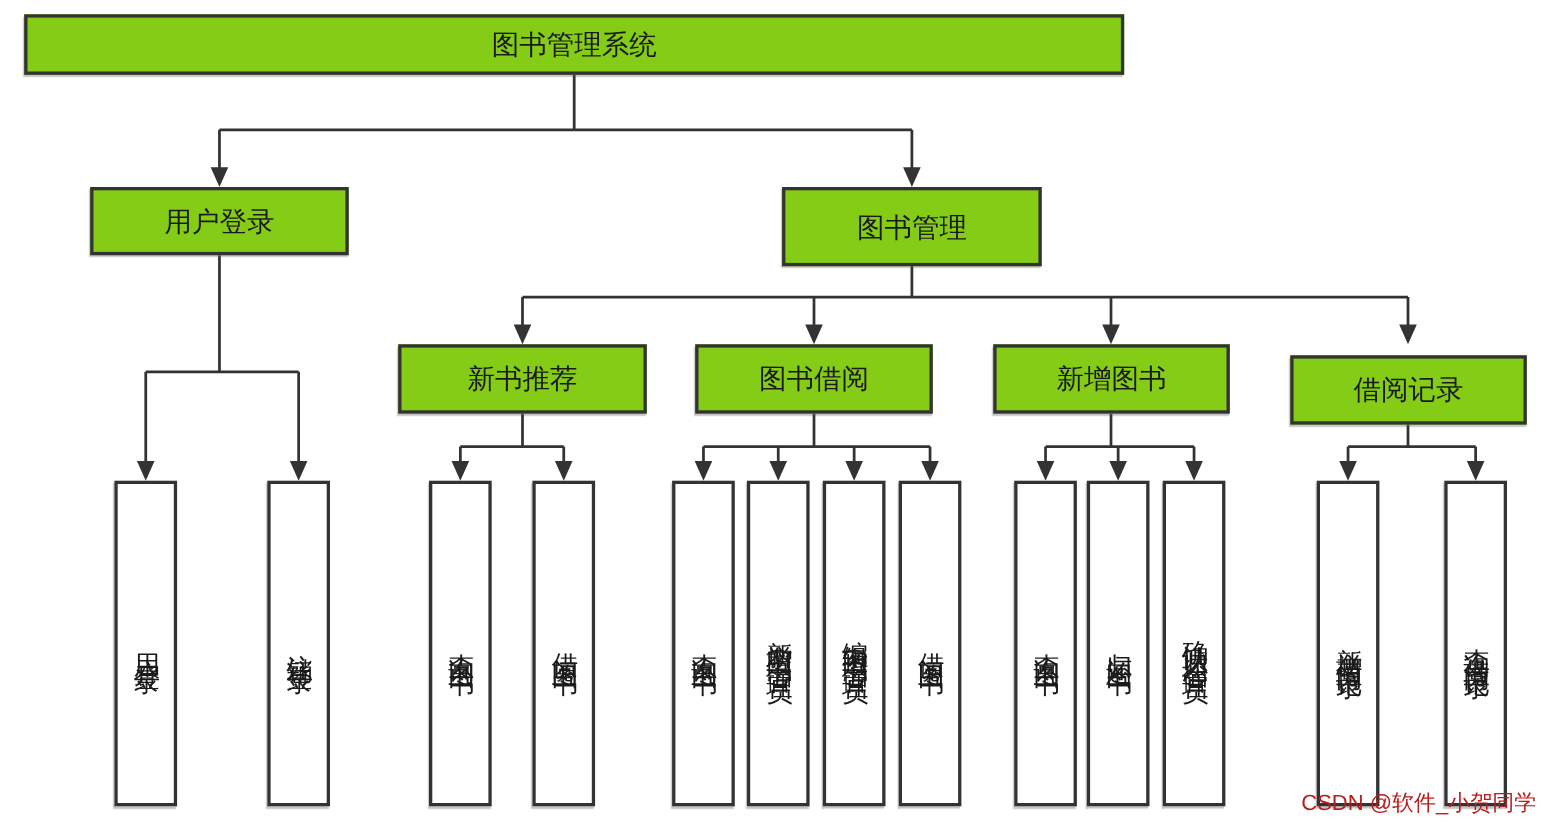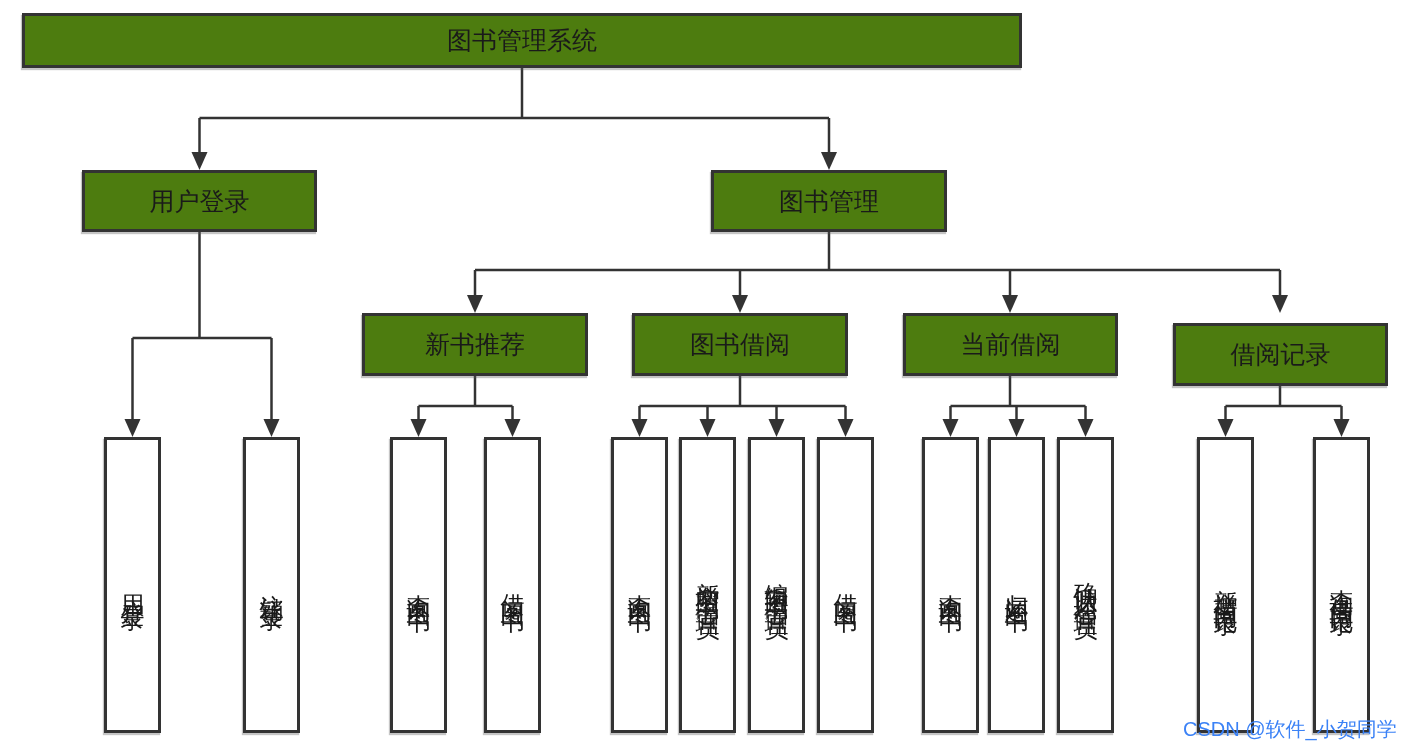--- a/index.html
+++ b/index.html
@@ -19,21 +19,21 @@
     position: absolute;
     left: 0; top: 0;
     width: 1405px;
     height: 747px;
     pointer-events: none;
   }
   .hbox {
     position: absolute;
     box-sizing: border-box;
     border: 3px solid #333333;
-    background: #4d7c0f;
+    background: #84cc16;
     display: flex;
     align-items: center;
     justify-content: center;
     font-size: 25px;
     color: #1a1a1a;
     box-shadow: -1px 2px 1px rgba(90,90,90,0.35);
     white-space: nowrap;
   }
   .vbox {
     position: absolute;
@@ -51,28 +51,28 @@
     font-size: 24px;
     letter-spacing: 5px;
     color: #1a1a1a;
     box-shadow: -1px 2px 1px rgba(90,90,90,0.35);
   }
   .watermark {
     position: absolute;
     left: 1183px;
     top: 716px;
     font-size: 20px;
-    color: #3b82f6;
+    color: #b91c1c;
     white-space: nowrap;
     z-index: 5;
   }
   
   .n-root  { left: 22px;   top: 13px;  width: 1000px; height: 55px; }
   .n-login { left: 82px;   top: 170px; width: 235px;  height: 62px; }
-  .n-mgmt  { left: 711px;  top: 170px; width: 236px;  height: 62px; }
+  .n-mgmt  { left: 711px;  top: 170px; width: 236px;  height: 72px; }
   .n-l3a   { left: 362px;  top: 313px; width: 226px;  height: 63px; }
   .n-l3b   { left: 632px;  top: 313px; width: 216px;  height: 63px; }
   .n-l3c   { left: 903px;  top: 313px; width: 215px;  height: 63px; }
   .n-l3d   { left: 1173px; top: 313px; width: 215px;  height: 63px; margin-top: 10px; }
   
   .v1  { left: 104px; }
   .v2  { left: 243px; }
   .v3  { left: 390px; }
   .v4  { left: 484px; }
   .v5  { left: 611px; }
@@ -154,21 +154,21 @@
     <polygon points="1333.5,419 1349.5,419 1341.5,437"></polygon>
   </svg>
 
   <div class="hbox n-root">图书管理系统</div>
 
   <div class="hbox n-login">用户登录</div>
   <div class="hbox n-mgmt">图书管理</div>
 
   <div class="hbox n-l3b">图书借阅</div>
   <div class="hbox n-l3a">新书推荐</div>
-  <div class="hbox n-l3c">当前借阅</div>
+  <div class="hbox n-l3c">新增图书</div>
   <div class="hbox n-l3d">借阅记录</div>
 
   <div class="vbox v1">用户登录</div>
   <div class="vbox v2">注销登录</div>
   <div class="vbox v3">查询图书</div>
   <div class="vbox v4">借阅图书</div>
   <div class="vbox v5">查询图书</div>
   <div class="vbox v6">新增图书（管理员）</div>
   <div class="vbox v7">编辑图书（管理员）</div>
   <div class="vbox v8">借阅图书</div>

